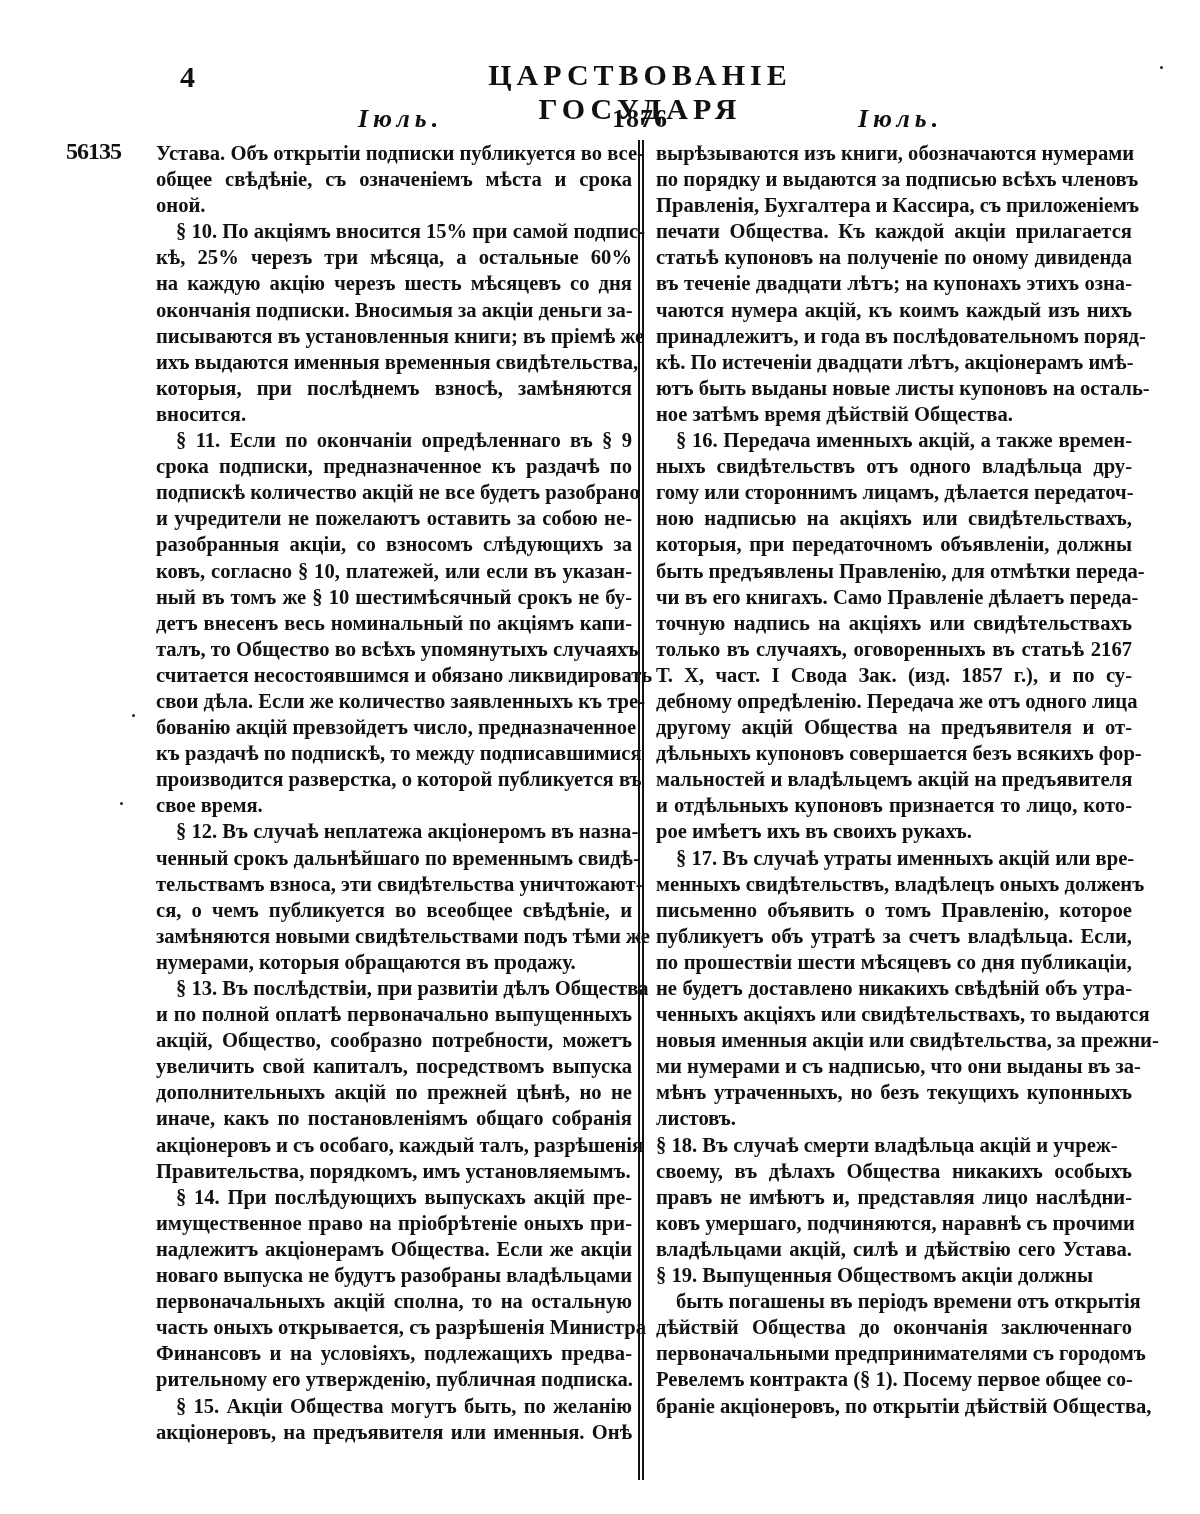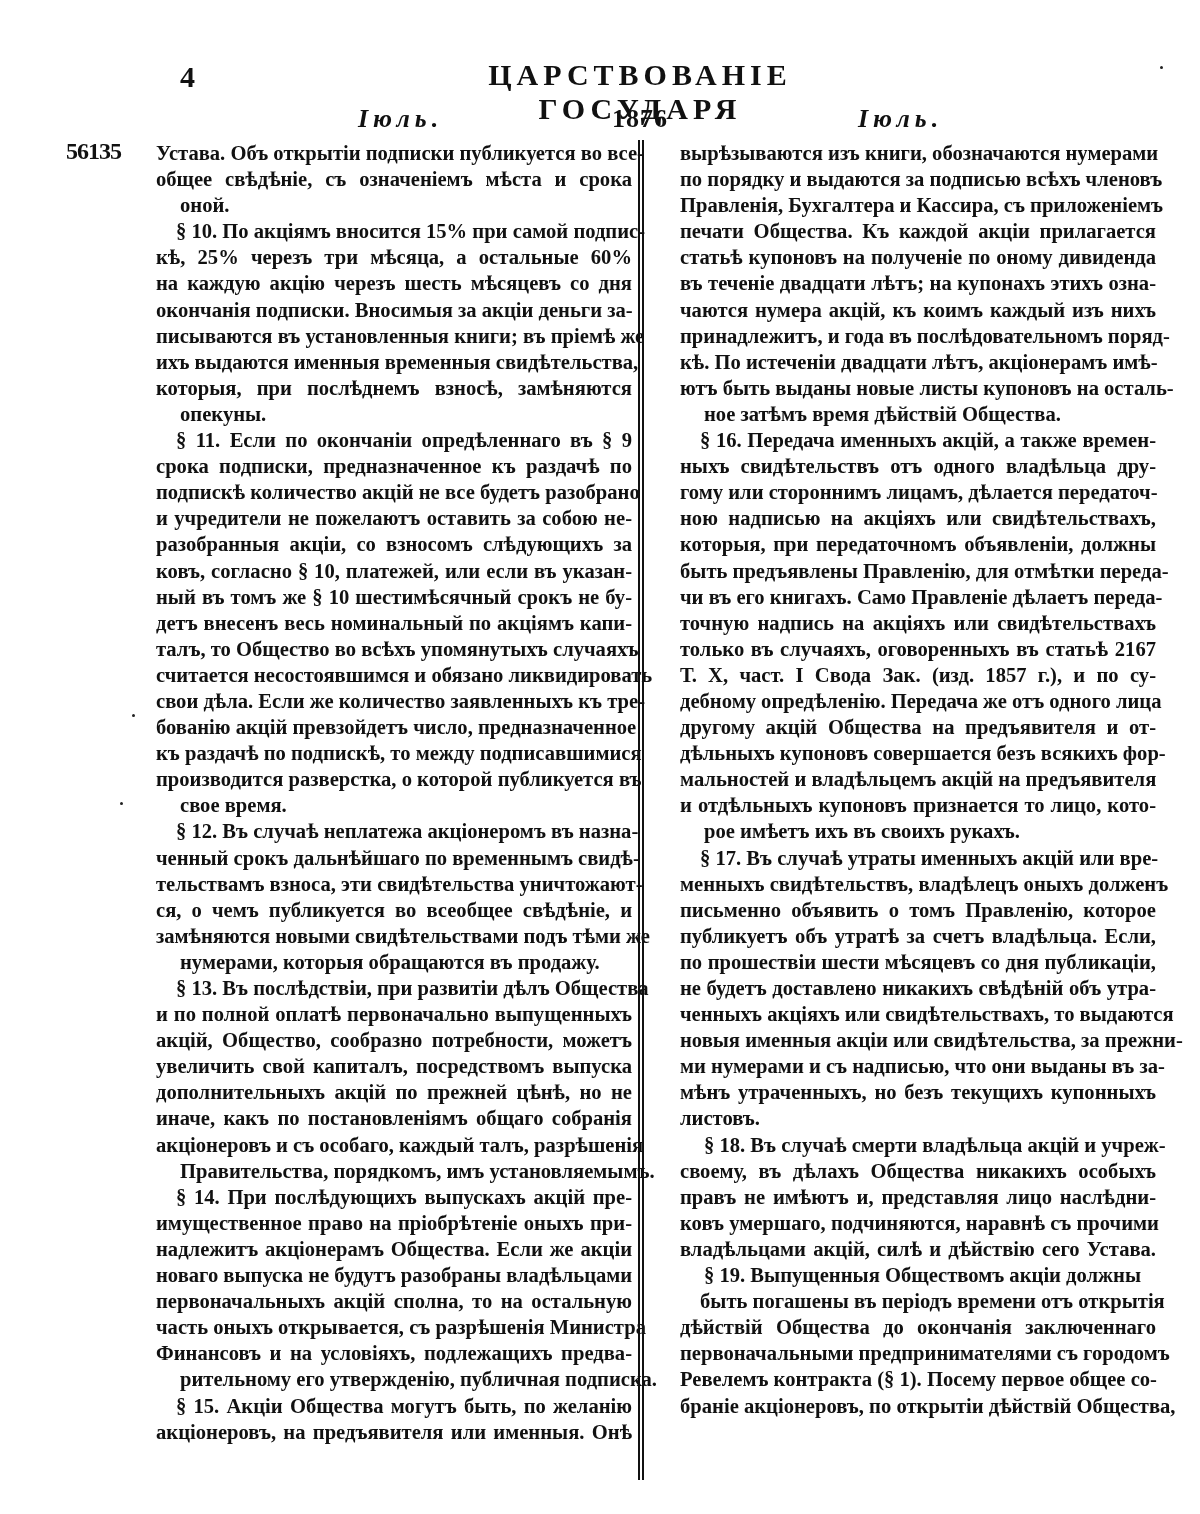--- a/index.html
+++ b/index.html
@@ -22,26 +22,26 @@
   .date-right { left: 858px; font-style: italic; letter-spacing: 5px; }
   .entry-number {
     position: absolute; left: 66px; top: 138px;
     font-size: 24px; font-weight: 900; letter-spacing: -1px;
   }
   .column {
     position: absolute; top: 140px; width: 476px;
     font-size: 20.6px; line-height: 26.1px; font-weight: bold;
   }
   .col-left { left: 156px; }
-  .col-right { left: 680px; }
+  .col-right { left: 656px; }
   .line {
     display: block; text-align: justify; text-align-last: justify;
     white-space: nowrap; overflow: visible; height: 26.1px;
   }
-  .line.last { text-align-last: left; margin-left: 24px; }
+  .line.last { text-align-last: left; }
   .line.indent { padding-left: 20px; }
   .rule {
     position: absolute; left: 638px; top: 140px; width: 2px; height: 1340px;
     border-left: 2px solid #111; border-right: 2px solid #111;
   }
   .speck { position: absolute; width: 3px; height: 3px; background: #222; border-radius: 50%; }
 </style>
 </head>
 <body>
 
@@ -57,21 +57,21 @@
     <span class="line">Устава. Объ открытіи подписки публикуется во все-</span>
     <span class="line">общее свѣдѣніе, съ означеніемъ мѣста и срока</span>
     <span class="line last">оной.</span>
     <span class="line indent">§ 10. По акціямъ вносится 15% при самой подпис-</span>
     <span class="line">кѣ, 25% черезъ три мѣсяца, а остальные 60%</span>
     <span class="line">на каждую акцію черезъ шесть мѣсяцевъ со дня</span>
     <span class="line">окончанія подписки. Вносимыя за акціи деньги за-</span>
     <span class="line">писываются въ установленныя книги; въ пріемѣ же</span>
     <span class="line">ихъ выдаются именныя временныя свидѣтельства,</span>
     <span class="line">которыя, при послѣднемъ взносѣ, замѣняются</span>
-    <span class="line last">опекуны.</span>
+    <span class="line last">вносится.</span>
     <span class="line indent">§ 11. Если по окончаніи опредѣленнаго въ § 9</span>
     <span class="line">срока подписки, предназначенное къ раздачѣ по</span>
     <span class="line">подпискѣ количество акцій не все будетъ разобрано</span>
     <span class="line">и учредители не пожелаютъ оставить за собою не-</span>
     <span class="line">разобранныя акціи, со взносомъ слѣдующихъ за</span>
     <span class="line">ковъ, согласно § 10, платежей, или если въ указан-</span>
     <span class="line">ный въ томъ же § 10 шестимѣсячный срокъ не бу-</span>
     <span class="line">детъ внесенъ весь номинальный по акціямъ капи-</span>
     <span class="line">талъ, то Общество во всѣхъ упомянутыхъ случаяхъ</span>
     <span class="line">считается несостоявшимся и обязано ликвидировать</span>

